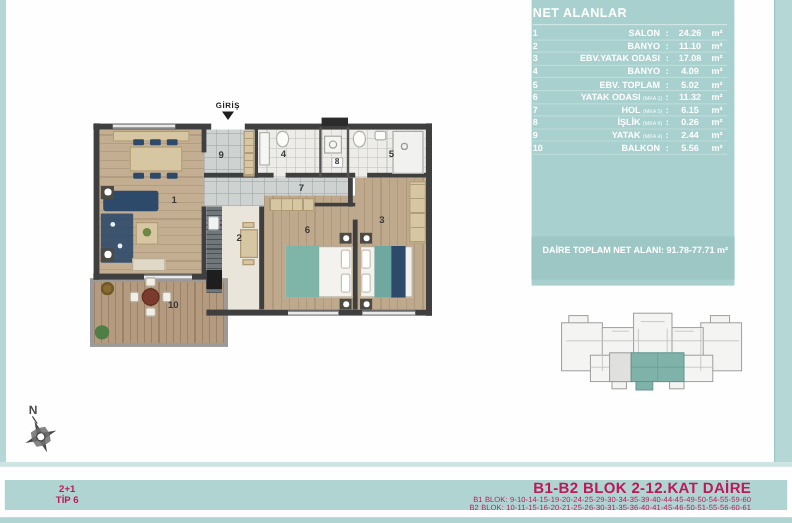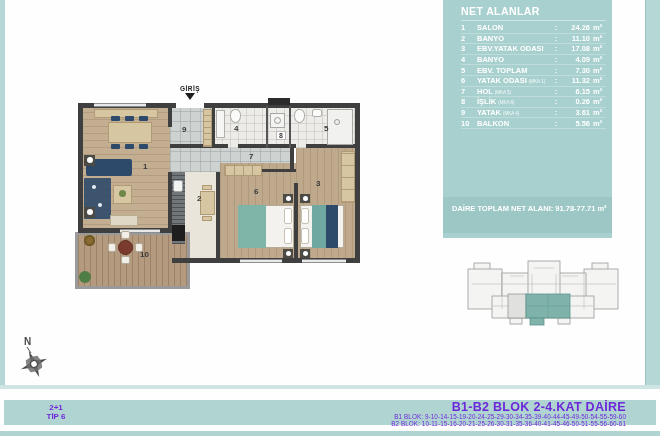--- a/index.html
+++ b/index.html
@@ -7,34 +7,34 @@
   body { font-family:"Liberation Sans", sans-serif; background:#ffffff; overflow:hidden; }
   #page { position:relative; width:660px; height:436px; background:#fefefe; }
 
   .abs { position:absolute; }
 
   
   .edge-strip { position:absolute; top:0; height:385px; background:#b5d7d5; }
 
   
   #panel { position:absolute; left:443px; top:0; width:169px; height:238px; background:#a8d0ce; color:#fff; }
-  #panel .inner { padding:5px 6px 0 18px; }
+  #panel .inner { padding:5px 6px 0 1px; }
   #panel h1 { font-size:10.5px; font-weight:bold; letter-spacing:.4px; padding-bottom:3px; border-bottom:1px solid rgba(255,255,255,.45); margin-bottom:2px; }
   .row { display:flex; align-items:center; height:10.6px; font-size:7.5px; font-weight:bold; border-bottom:1px solid rgba(255,255,255,.25); white-space:nowrap; }
   .row .no { width:16px; flex:0 0 16px; }
-  .row .nm { flex:1 1 auto; overflow:hidden; }
+  .row .nm { flex:1 1 auto; overflow:hidden;text-align:right; }
   .row .sub { font-size:4.5px; font-weight:normal; margin-left:2px; opacity:.9; }
   .row .co { flex:0 0 8px; text-align:center; }
-  .row .val { flex:0 0 30px; text-align:right; }
+  .row .val { flex:0 0 30px; text-align:center; }
   .row .un { flex:0 0 16px; padding-left:3px; }
   #summary { position:absolute; left:0; top:197px; width:169px; height:36px; background:#9dc7c5; padding:6px 0 0 9px; font-size:7.5px; font-weight:bold; line-height:11px; white-space:nowrap; }
 
   
   .rule { position:absolute; left:0; width:660px; background:#cfe5e3; }
-  #footer-bar { position:absolute; left:4px; top:400px; width:652px; height:25px; background:#b0d4d2; color:#6d28d9; }
+  #footer-bar { position:absolute; left:4px; top:400px; width:652px; height:25px; background:#b0d4d2; color:#be185d; }
   #footer-strip { position:absolute; left:0; top:431px; width:660px; height:5px; background:#b0d4d2; }
   #ftype { position:absolute; left:26px; top:3px; width:52px; text-align:center; font-size:8px; font-weight:bold; line-height:9px; }
   #fright { position:absolute; right:30px; top:1px; text-align:right; }
   #fright .big { font-size:12.5px; font-weight:bold; line-height:13px; letter-spacing:.3px; }
   #fright .sm { font-size:6.3px; line-height:6.8px; letter-spacing:.1px; }
 
   
   #plan { position:absolute; left:62px; top:85px; width:340px; height:212px; }
   #plan .f { position:absolute; }
   .wall { background:#3f3f3f; }
@@ -270,21 +270,21 @@
           <span class="no">4</span>
           <span class="nm"><span>BANYO</span><span class="sub"></span></span>
           <span class="co">:</span>
           <span class="val">4.09</span>
           <span class="un">m²</span>
         </div>
           <div class="row">
           <span class="no">5</span>
           <span class="nm"><span>EBV. TOPLAM</span><span class="sub"></span></span>
           <span class="co">:</span>
-          <span class="val">7.30</span>
+          <span class="val">5.02</span>
           <span class="un">m²</span>
         </div>
           <div class="row">
           <span class="no">6</span>
           <span class="nm"><span>YATAK ODASI</span><span class="sub">(MKA 1)</span></span>
           <span class="co">:</span>
           <span class="val">11.32</span>
           <span class="un">m²</span>
         </div>
           <div class="row">
@@ -298,21 +298,21 @@
           <span class="no">8</span>
           <span class="nm"><span>İŞLİK</span><span class="sub">(MKA 6)</span></span>
           <span class="co">:</span>
           <span class="val">0.26</span>
           <span class="un">m²</span>
         </div>
           <div class="row">
           <span class="no">9</span>
           <span class="nm"><span>YATAK</span><span class="sub">(MKA 4)</span></span>
           <span class="co">:</span>
-          <span class="val">3.61</span>
+          <span class="val">2.44</span>
           <span class="un">m²</span>
         </div>
           <div class="row">
           <span class="no">10</span>
           <span class="nm"><span>BALKON</span><span class="sub"></span></span>
           <span class="co">:</span>
           <span class="val">5.56</span>
           <span class="un">m²</span>
         </div>
         </div>
@@ -322,20 +322,20 @@
     </div>
   </div>
 
   <div class="rule" style="top:385px;height:4px;"></div>
   <div id="footer-bar">
     <div id="ftype">
       <div>2+1</div>
       <div>TİP 6</div>
     </div>
     <div id="fright">
-      <div class="big">B1-B2 BLOK 2-4.KAT DAİRE</div>
+      <div class="big">B1-B2 BLOK 2-12.KAT DAİRE</div>
       <div class="sm">B1 BLOK: 9-10-14-15-19-20-24-25-29-30-34-35-39-40-44-45-49-50-54-55-59-60</div>
       <div class="sm">B2 BLOK: 10-11-15-16-20-21-25-26-30-31-35-36-40-41-45-46-50-51-55-56-60-61</div>
     </div>
   </div>
   <div id="footer-strip"></div>
 
 </div>
 
 </body></html>

